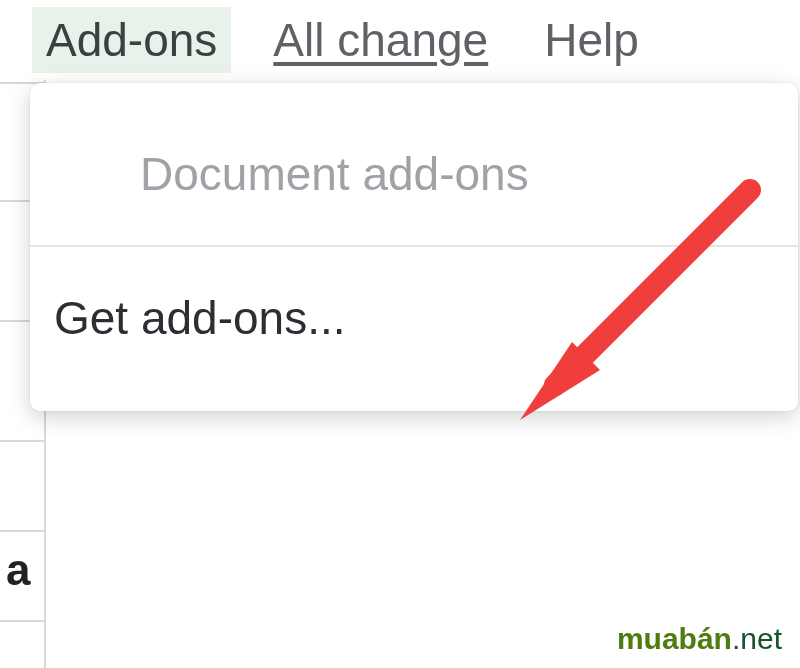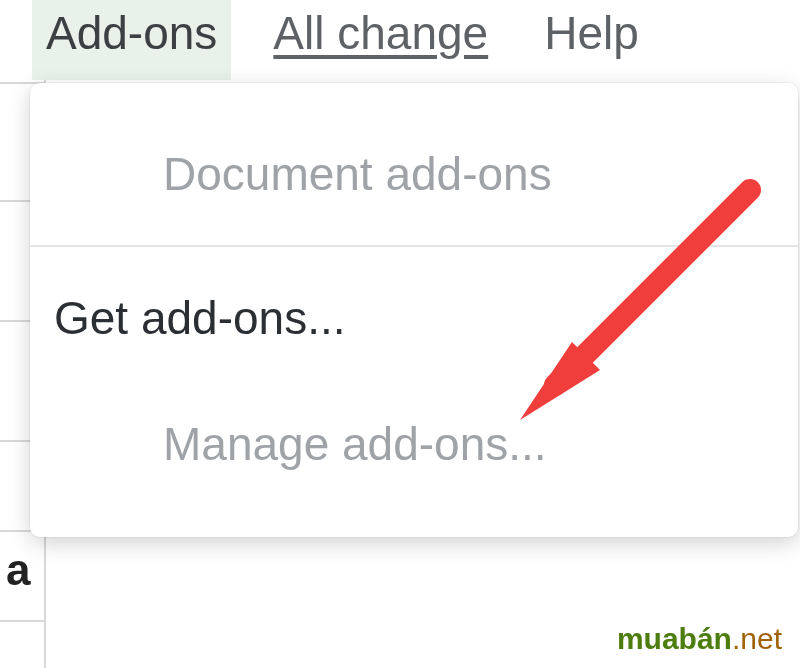--- a/index.html
+++ b/index.html
@@ -6,20 +6,21 @@
   body {
     width: 800px;
     height: 668px;
     font-family: Arial, Helvetica, sans-serif;
     background: #ffffff;
     position: relative;
     overflow: hidden;
   }
   .menubar {
     display: flex;
+    align-items: center;
     height: 80px;
     padding-left: 32px;
     gap: 28px;
   }
   .menu-item {
     font-size: 46px;
     color: #5e6266;
     padding: 6px 14px;
     white-space: nowrap;
     cursor: pointer;
@@ -76,21 +77,20 @@
   }
   .dropdown-item {
     font-size: 46px;
     padding: 36px 0 36px 110px;
     white-space: nowrap;
     cursor: pointer;
   }
   .dropdown-item.disabled {
     color: #9fa3a7;
     cursor: default;
-    margin-left: 23px;
   }
   .dropdown-item.enabled {
     color: #2b2f33;
     padding-left: 24px;
   }
   .dropdown-divider {
     height: 2px;
     background: #e2e4e6;
     margin: 8px 0;
   }
@@ -104,21 +104,21 @@
   }
   .watermark {
     position: absolute;
     right: 18px;
     bottom: 12px;
     font-size: 30px;
     font-weight: 700;
     font-family: Arial, sans-serif;
   }
   .watermark .w1 { color: #4d7c0f; }
-  .watermark .w2 { color: #a16207; font-weight: 500; }
+  .watermark .w2 { color: #14532d; font-weight: 500; }
   
   body { filter: blur(0.3px); }
 </style>
 </head>
 <body>
 
 <div class="spreadsheet-bg">
   <div class="grid-line-v"></div>
   <div class="grid-line-h" style="top:2px"></div>
   <div class="grid-line-h" style="top:120px"></div>
@@ -132,21 +132,20 @@
 <div class="menubar">
   <div class="menu-item active">Add-ons</div>
   <div class="menu-item status">All change</div>
   <div class="menu-item">Help</div>
 </div>
 
 <div class="dropdown">
   <div class="dropdown-item disabled">Document add-ons</div>
   <div class="dropdown-divider"></div>
   <div class="dropdown-item enabled">Get add-ons...</div>
-  <div class="dropdown-item disabled">Manage add-ons...</div>
 </div>
 
 <svg class="arrow" viewBox="0 0 300 260">
   <defs>
     <marker id="ah" markerWidth="12" markerHeight="12" refX="3" refY="6" orient="auto">
       <path d="M0,0 L12,6 L0,12 L3,6 Z" fill="#ef3e3b"></path>
     </marker>
   </defs>
   <line x1="250" y1="20" x2="55" y2="215" stroke="#ef3e3b" stroke-width="22" stroke-linecap="round"></line>
   <polygon points="20,250 100,200 72,172" fill="#ef3e3b"></polygon>

